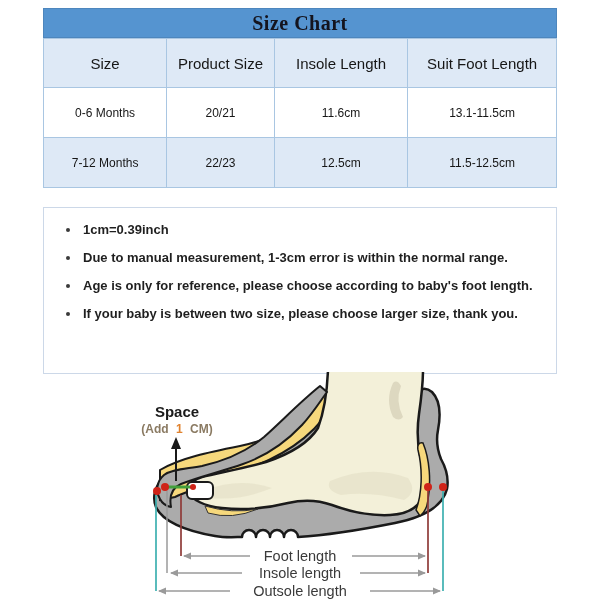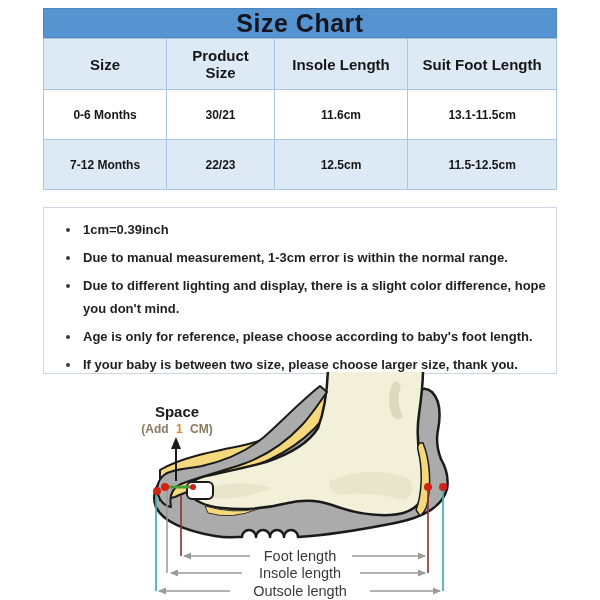--- a/index.html
+++ b/index.html
@@ -8,25 +8,25 @@
     background:#ffffff;
     font-family:"Liberation Sans","DejaVu Sans",sans-serif;
     -webkit-font-smoothing:antialiased;
   }
   
   .chart-wrap{position:absolute;left:43px;top:8px;width:514px;}
   .title-bar{
     background:#5594d0;border:1px solid #4d86bd;height:28px;
     display:flex;align-items:center;justify-content:center;
   }
-  .title-bar span{font-size:25px;font-weight:bold;color:#14141e;letter-spacing:.5px;}
+  .title-bar span{font-size:20px;font-weight:bold;color:#14141e;letter-spacing:.5px;font-family:Liberation Serif, serif;}
   table.size-table{width:100%;border-collapse:collapse;table-layout:fixed;}
   table.size-table td{
     border:1px solid #a9c6e2;text-align:center;vertical-align:middle;
-    font-weight:bold;color:#161616;padding:8px;
+    font-weight:normal;color:#161616;padding:8px;
   }
   tr.head-row td{height:32px;background:#dee9f6;font-size:15px;}
   tr.data-row td{height:33px;font-size:12px;background:#ffffff;}
   tr.data-row.alt td{background:#dee9f6;}
   
   .notes-box{
     position:absolute;left:43px;top:207px;width:514px;height:167px;
     background:#ffffff;border:1px solid #ccd8e8;box-sizing:border-box;
     padding:10px 4px 0 22px;
   }
@@ -55,21 +55,21 @@
       </colgroup>
     <tbody>
       <tr class="head-row">
         <td>Size</td>
         <td>Product Size</td>
         <td>Insole Length</td>
         <td>Suit Foot Length</td>
       </tr>
       <tr class="data-row">
         <td>0-6 Months</td>
-        <td>30/21</td>
+        <td>20/21</td>
         <td>11.6cm</td>
         <td>13.1-11.5cm</td>
       </tr>
       <tr class="data-row alt">
         <td>7-12 Months</td>
         <td>22/23</td>
         <td>12.5cm</td>
         <td>11.5-12.5cm</td>
       </tr>
     </tbody>
@@ -77,24 +77,20 @@
 </div>
 
 <div class="notes-box">
   <div class="note">
     <span class="dot"></span>
     <span class="txt">1cm=0.39inch</span>
   </div>
   <div class="note">
     <span class="dot"></span>
     <span class="txt">Due to manual measurement, 1-3cm error is within the normal range.</span>
-  </div>
-  <div class="note">
-    <span class="dot"></span>
-    <span class="txt">Due to different lighting and display, there is a slight color difference, hope you don't mind.</span>
   </div>
   <div class="note">
     <span class="dot"></span>
     <span class="txt">Age is only for reference, please choose according to baby's foot length.</span>
   </div>
   <div class="note">
     <span class="dot"></span>
     <span class="txt">If your baby is between two size, please choose larger size, thank you.</span>
   </div>
 </div>

